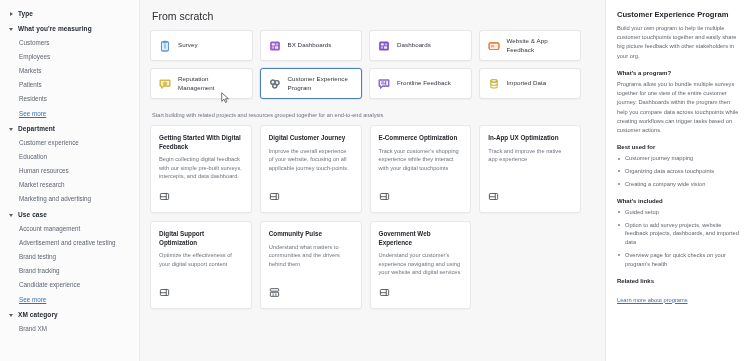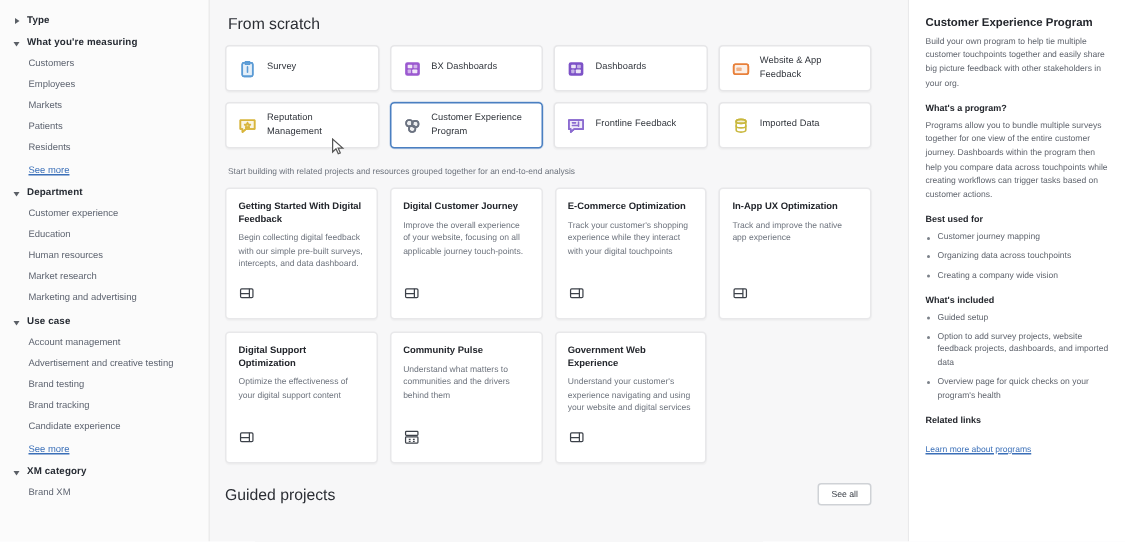--- a/index.html
+++ b/index.html
@@ -408,24 +408,20 @@
           <div class="pc-title">Government Web Experience</div>
           <div class="pc-desc">Understand your customer's experience navigating and using your website and digital services</div>
           <div class="pc-icon"><svg width="11" height="11" viewBox="0 0 20 20" fill="none" stroke="#3c4149" stroke-width="1.5">
               <rect x="2.5" y="4.6" width="15" height="10.8" rx="1.4"></rect>
               <path d="M13.2 4.6v10.8M2.5 10.4h10.7"></path>
             </svg></div>
         </div>
         <div class="prog-card empty"></div>
       </div>
 
-    <div class="guided-row">
-      <h1 class="sec-title" style="margin:0">Guided projects</h1>
-      <button class="see-all">See all</button>
-    </div>
 
     <svg class="cursor" viewBox="0 0 12 16">
       <path d="M1 1 L1 12.5 L4 9.6 L6 14 L7.8 13.2 L5.9 9 L10 9 Z" fill="#ffffff" stroke="#555" stroke-width="1.1"></path>
     </svg>
   </main>
 
   <aside class="rightpanel">
     <div class="rp-title">Customer Experience Program</div>
     <div class="rp-body">Build your own program to help tie multiple customer touchpoints together and easily share big picture feedback with other stakeholders in your org.</div>
 

